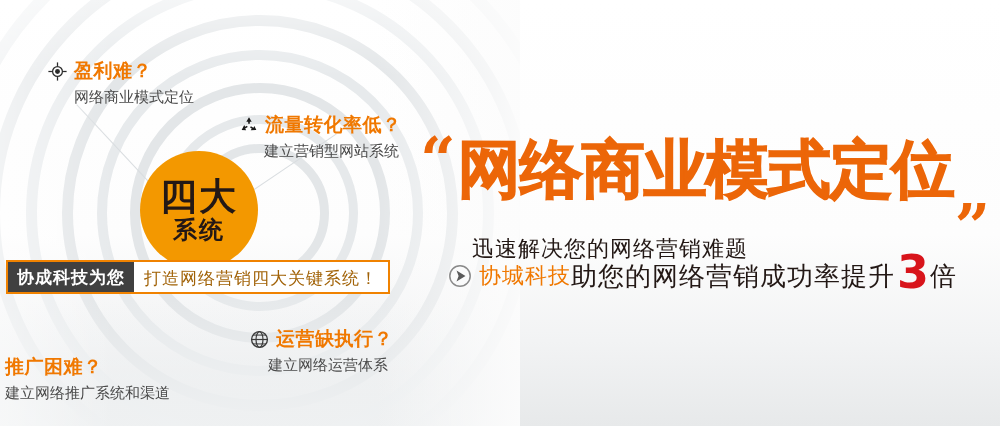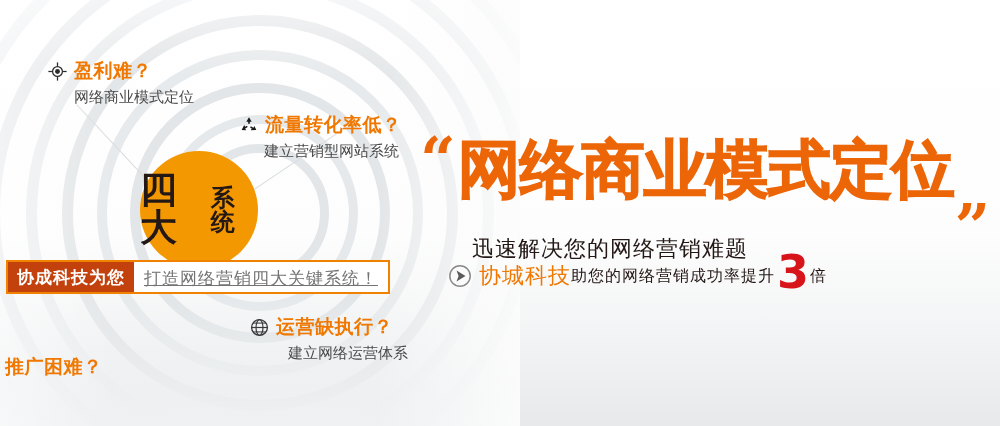--- a/index.html
+++ b/index.html
@@ -36,21 +36,21 @@
     background:linear-gradient(to right,rgba(255,255,255,.5) 0%,rgba(255,255,255,0) 22%,rgba(255,255,255,0) 72%,rgba(252,252,252,.92) 100%);
   }
 
   
   .connector{position:absolute;background:#d9dde0;transform-origin:0 0;height:1px;}
 
   
   .center-circle{
     position:absolute;left:140px;top:151px;width:118px;height:118px;border-radius:50%;
     background:#F39800;
-    display:flex;flex-direction:row;align-items:center;justify-content:center;
+    display:flex;flex-direction:column;align-items:center;justify-content:center;
     box-shadow:0 0 0 0 rgba(0,0,0,0);
   }
   .center-circle .l1,.center-circle .l2{
     color:#231815;font-weight:bold;letter-spacing:2px;line-height:1.02;
     font-family:"DejaVu Sans","Liberation Sans",sans-serif;
   }
   .center-circle .l1{font-size:37px;margin-bottom:2px;}
   .center-circle .l2{font-size:24px;}
 
   
@@ -64,37 +64,36 @@
     color:#4a4a4a;font-size:15px;white-space:nowrap;margin-top:4px;
     font-family:"DejaVu Sans","Liberation Sans",sans-serif;
   }
   .ico{margin-right:7px;display:inline-block;line-height:0;}
 
   #item-1{left:48px;top:58px;}
   #item-1 .sub{margin-left:26px;}
   #item-2{left:240px;top:112px;}
   #item-2 .sub{margin-left:24px;}
   #item-3{left:5px;top:318px;margin-top:36px;}
-  #item-4{left:250px;top:314px;}
-  #item-4 .sub{margin-left:38px;}
+  #item-4{left:250px;top:326px;}
+  #item-4 .sub{margin-left:18px;}
 
   
   .banner{
     position:absolute;left:6px;top:260px;height:30px;
     border:2px solid #F08200;display:flex;align-items:stretch;background:#ffffff;
   }
   .banner .b-left{
-    background:#c2410c;color:#ffffff;font-size:17px;font-weight:bold;
+    background:#404040;color:#ffffff;font-size:17px;font-weight:bold;
     display:flex;align-items:center;padding:0 9px;letter-spacing:1px;
     font-family:"DejaVu Sans","Liberation Sans",sans-serif;
   }
   .banner .b-right{
-    color:#737373;font-size:17px;display:flex;align-items:center;padding:16px 10px;letter-spacing:1px;
-    font-family:"DejaVu Sans","Liberation Sans",sans-serif;
-    text-decoration:underline;
+    color:#a16207;font-size:17px;display:flex;align-items:center;padding:16px 10px;letter-spacing:1px;
+    font-family:"DejaVu Sans","Liberation Sans",sans-serif;
   }
 
   
   .right-pane{position:absolute;left:420px;top:0;width:580px;height:426px;}
   .headline-wrap{position:absolute;left:0px;top:138px;display:flex;align-items:flex-start;}
   .qmark{
     color:#EC6608;font-size:62px;font-weight:bold;line-height:.72;
     font-family:"DejaVu Serif","Liberation Serif",serif;
   }
   .qmark.open{margin-right:2px;}
@@ -104,21 +103,21 @@
     font-family:"DejaVu Sans","Liberation Sans",sans-serif;
     -webkit-text-stroke:1.4px #EC6608;
   }
   .sub1{
     position:absolute;left:52px;top:234px;color:#231815;font-size:22px;letter-spacing:1px;
     font-family:"DejaVu Sans","Liberation Sans",sans-serif;white-space:nowrap;
   }
   .sub2{
     position:absolute;left:28px;top:258px;display:flex;align-items:center;white-space:nowrap;
   }
-  .sub2 .txt{color:#231815;font-size:16px;letter-spacing:1px;
+  .sub2 .txt{color:#231815;font-size:26px;letter-spacing:1px;
     font-family:"DejaVu Sans","Liberation Sans",sans-serif;}
   .sub2 .brand{color:#F07800;font-size:22px;letter-spacing:1px;
     font-family:Liberation Mono, monospace;}
   .sub2 .big3{color:#D8141B;font-size:46px;font-weight:bold;line-height:.8;
     position:relative;top:-4px;margin:0 1px 0 2px;
     font-family:"DejaVu Sans","Liberation Sans",sans-serif;}
   .play-ico{margin-right:7px;display:inline-block;line-height:0;}
 </style>
 </head>
 <body>
@@ -179,20 +178,21 @@
       </span>
       <span class="title">盈利难？</span>
     </div>
     <div class="sub">网络商业模式定位</div>
   </div>
 
   <div class="item" id="item-3">
     <div class="hd">
       <span class="title">推广困难？</span>
     </div>
+    <div class="sub">建立网络推广系统和渠道</div>
   </div>
 
   <div class="item" id="item-4">
     <div class="hd">
       <span class="ico">
         <svg width="19" height="19" viewBox="0 0 24 24">
           <circle cx="12" cy="12" r="10" fill="none" stroke="#3a3a3a" stroke-width="1.7"></circle>
           <ellipse cx="12" cy="12" rx="4.4" ry="10" fill="none" stroke="#3a3a3a" stroke-width="1.5"></ellipse>
           <line x1="2" y1="12" x2="22" y2="12" stroke="#3a3a3a" stroke-width="1.5"></line>
           <line x1="4" y1="6.4" x2="20" y2="6.4" stroke="#3a3a3a" stroke-width="1.3"></line>

